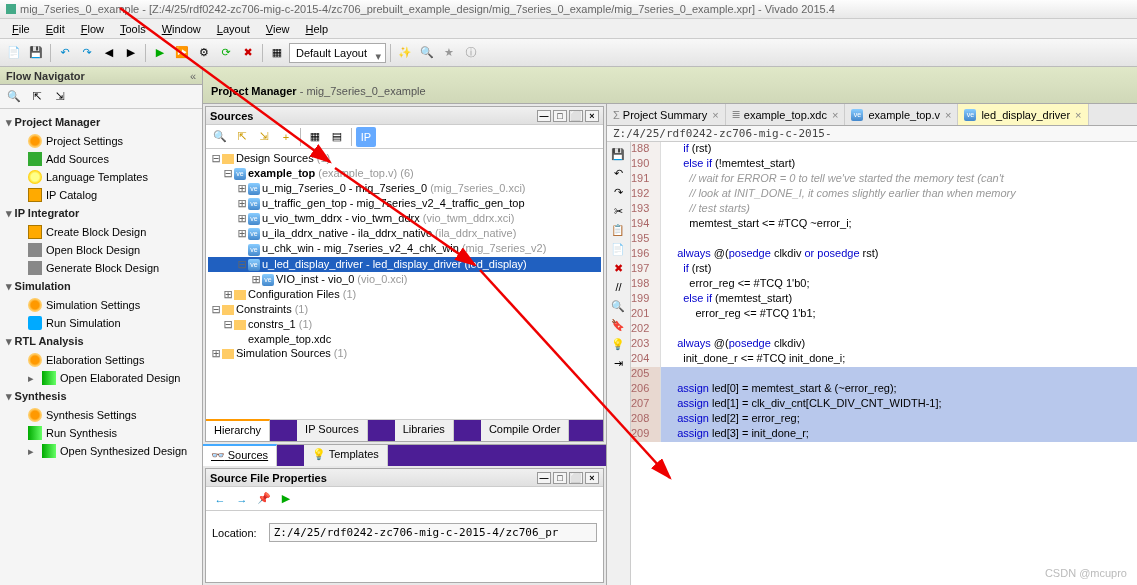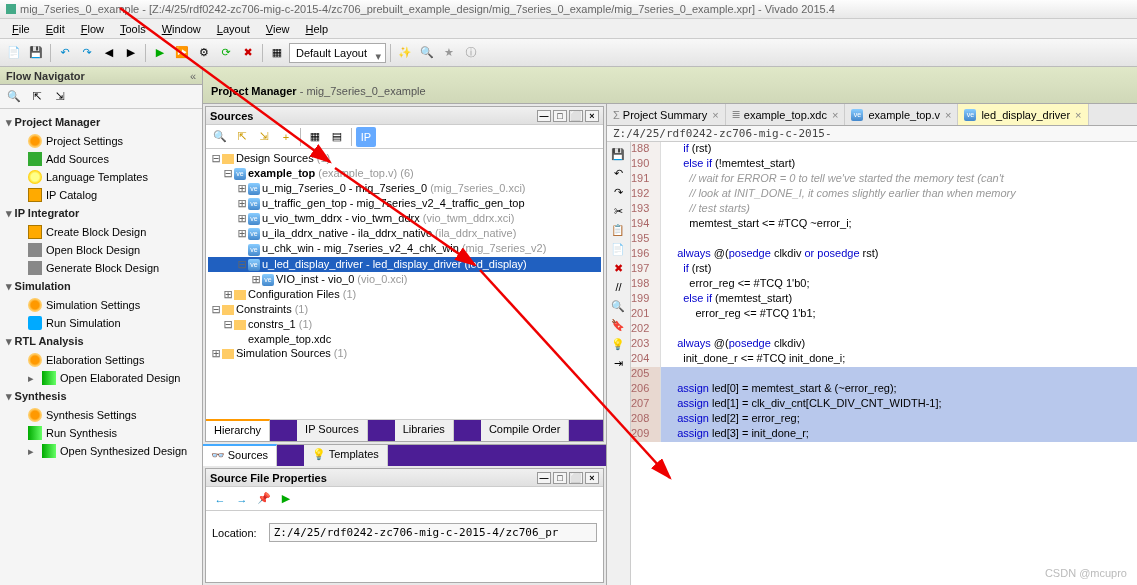--- a/index.html
+++ b/index.html
@@ -45,21 +45,21 @@
 .tn .exp { color: #666; width: 12px; display: inline-block; text-align: center; }
 .tn .name { color: #000; }
 .tn .name.bold { font-weight: bold; }
 .tn .gray { color: #999; }
 .tn.sel { background: #2060c0; color: #fff; }
 .tn.sel .name, .tn.sel .gray { color: #fff; }
 .idt1 { padding-left: 14px; } .idt2 { padding-left: 28px; } .idt3 { padding-left: 42px; }
 .tabs { height: 22px; border-top: 1px solid #ccc; display: flex; background: #4c1d95; gap: 27px; }
 .tab { padding: 3px 8px; border-right: 1px solid #ccc; cursor: pointer; background: #f0f0f0; }
 .tab.active { background: #fff; border-top: 2px solid #f90; margin-top: -1px; }
-.tab.active.blue { border-top-color: #4af; }
+.tab.active.blue { border-top-color: #4af; text-decoration: underline; }
 .prop-panel { height: 115px; }
 .prop-body { padding: 6px; flex:1; }
 .prop-row { display: flex; align-items: center; gap: 12px; margin: 6px 0; }
 .prop-row input { flex: 1; border: 1px solid #aaa; padding: 2px 4px; font-family: Consolas, monospace; background: #f8f8f8; }
 .editor-col { flex: 1; display: flex; flex-direction: column; background: #fff; }
 .ed-tabs { height: 22px; display: flex; border-bottom: 1px solid #aaa; background: #e8e8e8; overflow: hidden; }
 .ed-tab { padding: 3px 6px; border-right: 1px solid #ccc; display: flex; align-items: center; gap: 3px; cursor: pointer; white-space: nowrap; }
 .ed-tab.active { background: #fef9c3; }
 .ed-tab .x { color: #888; margin-left: 2px; }
 .ed-path { height: 16px; border-bottom: 1px solid #ccc; padding: 1px 6px; font-family: Consolas, monospace; color: #444; background: #f8f8f8; overflow: hidden; }

